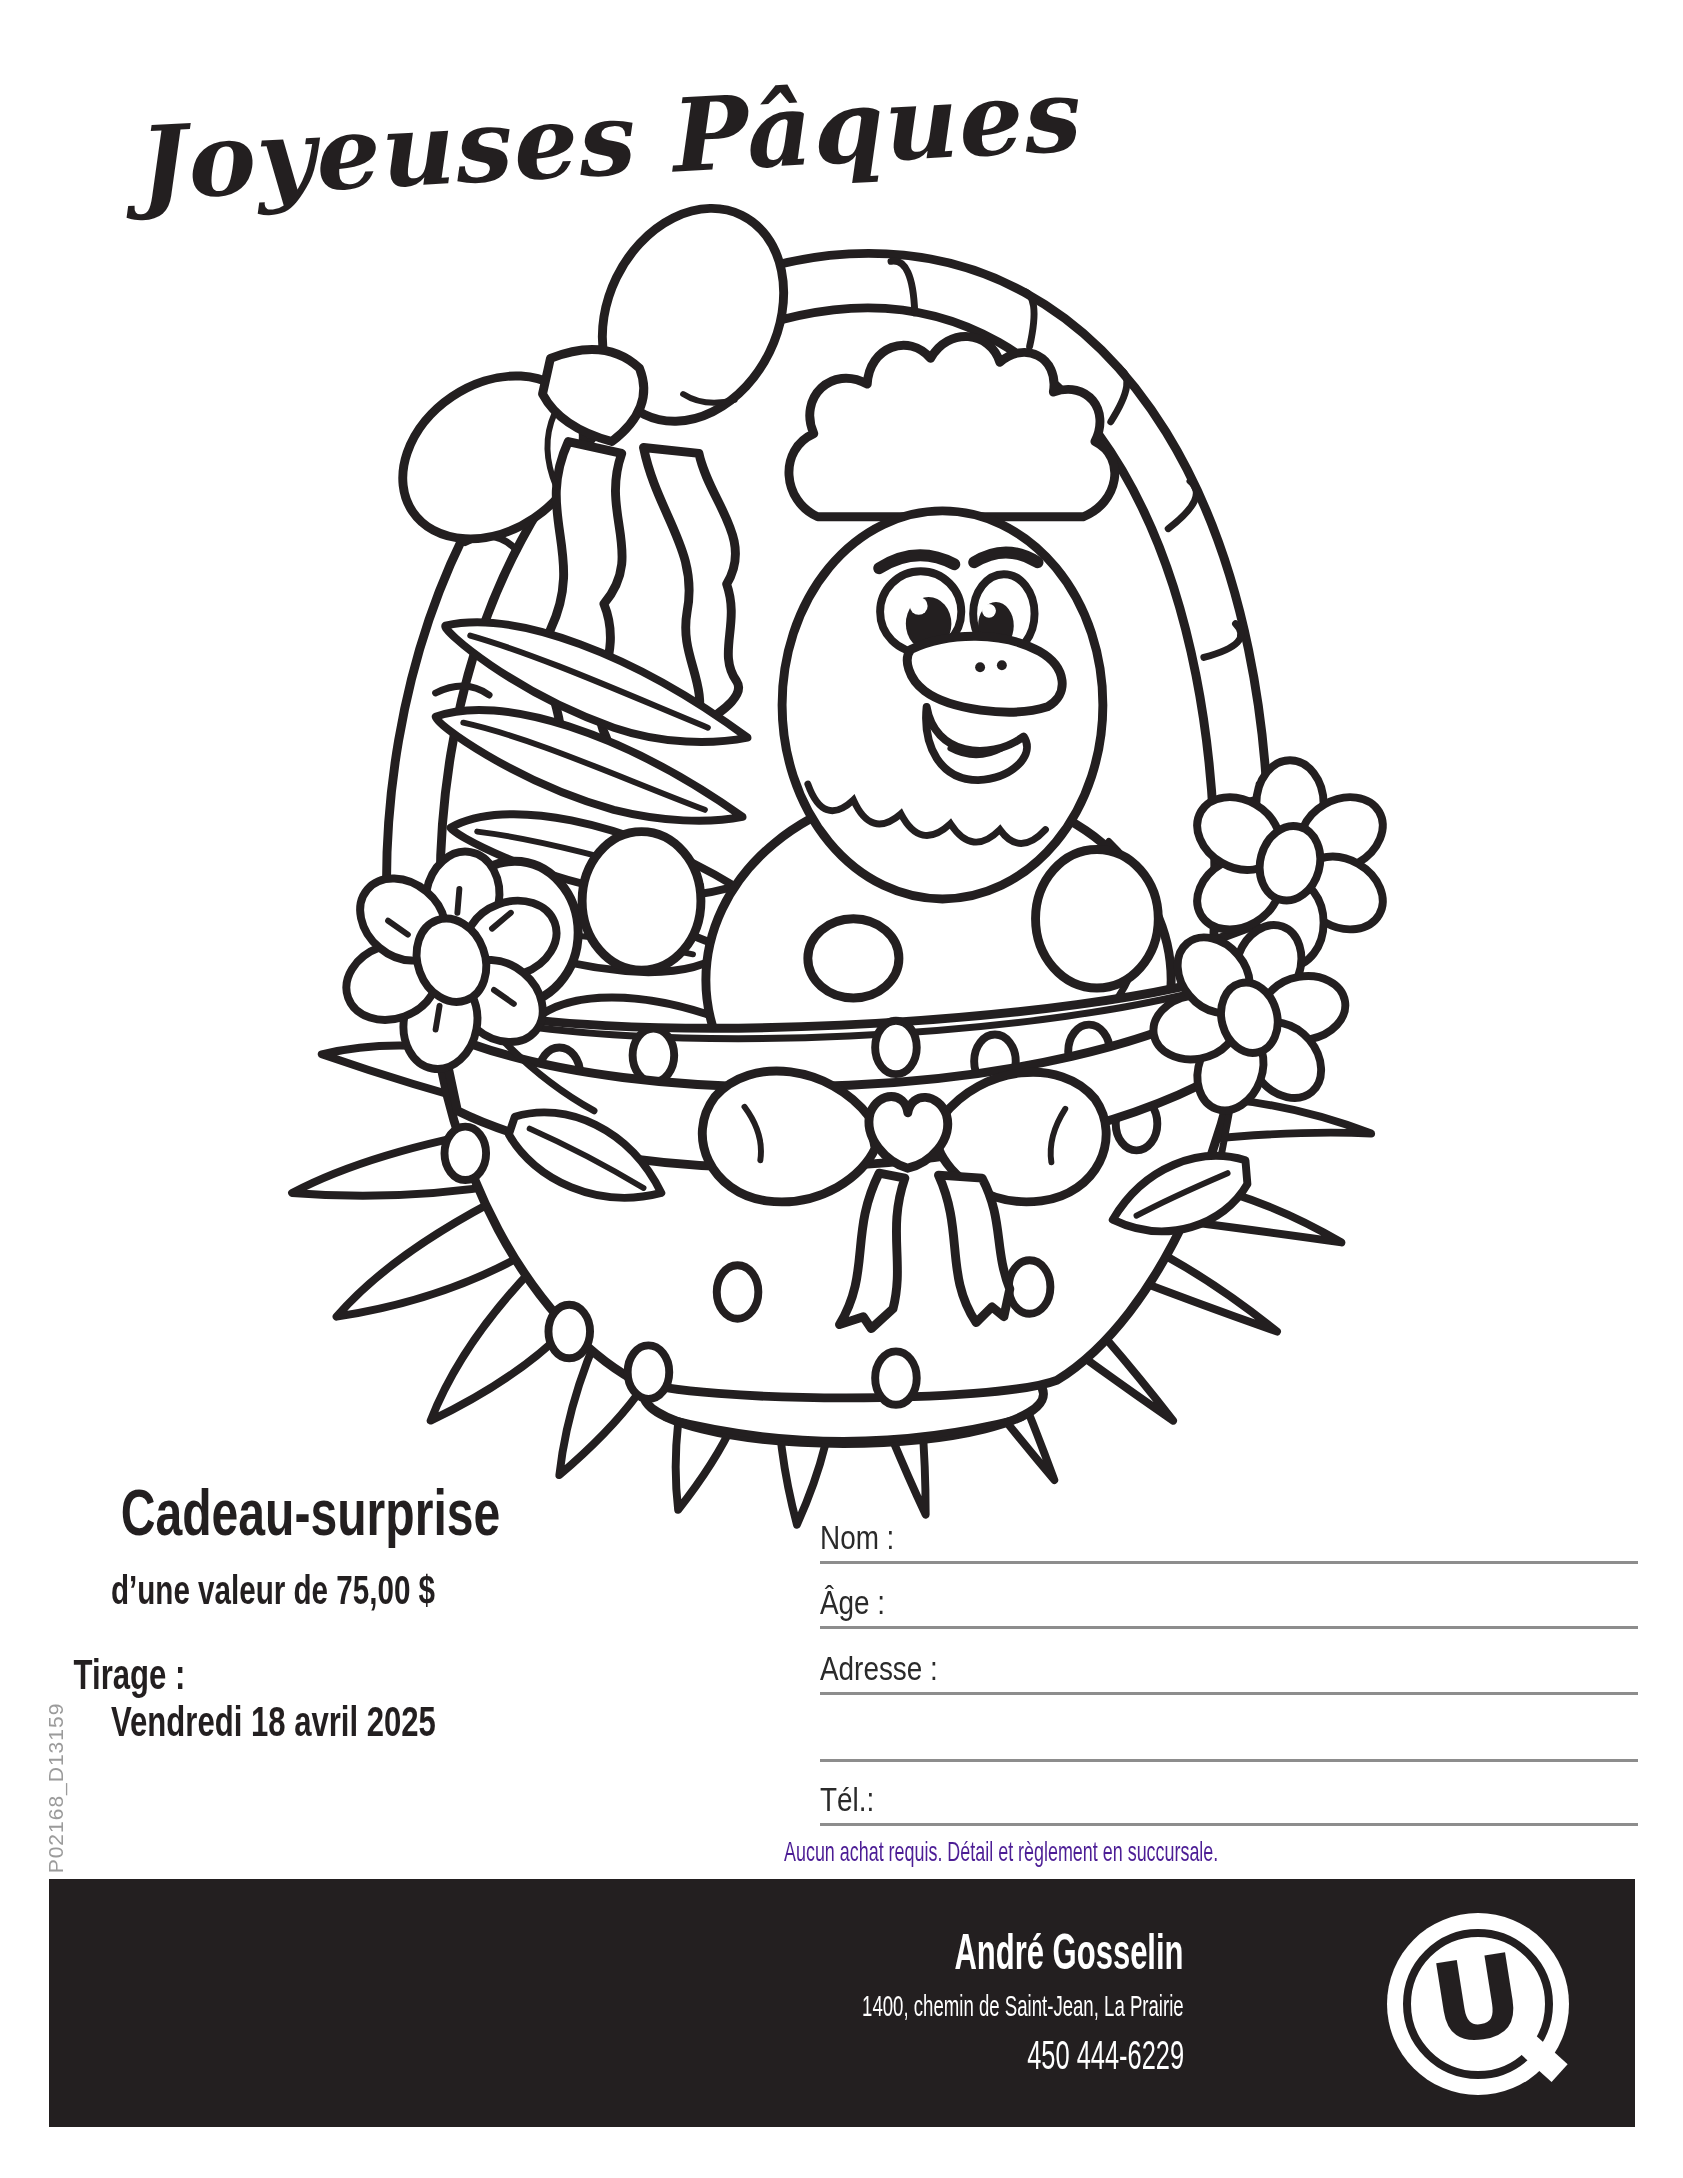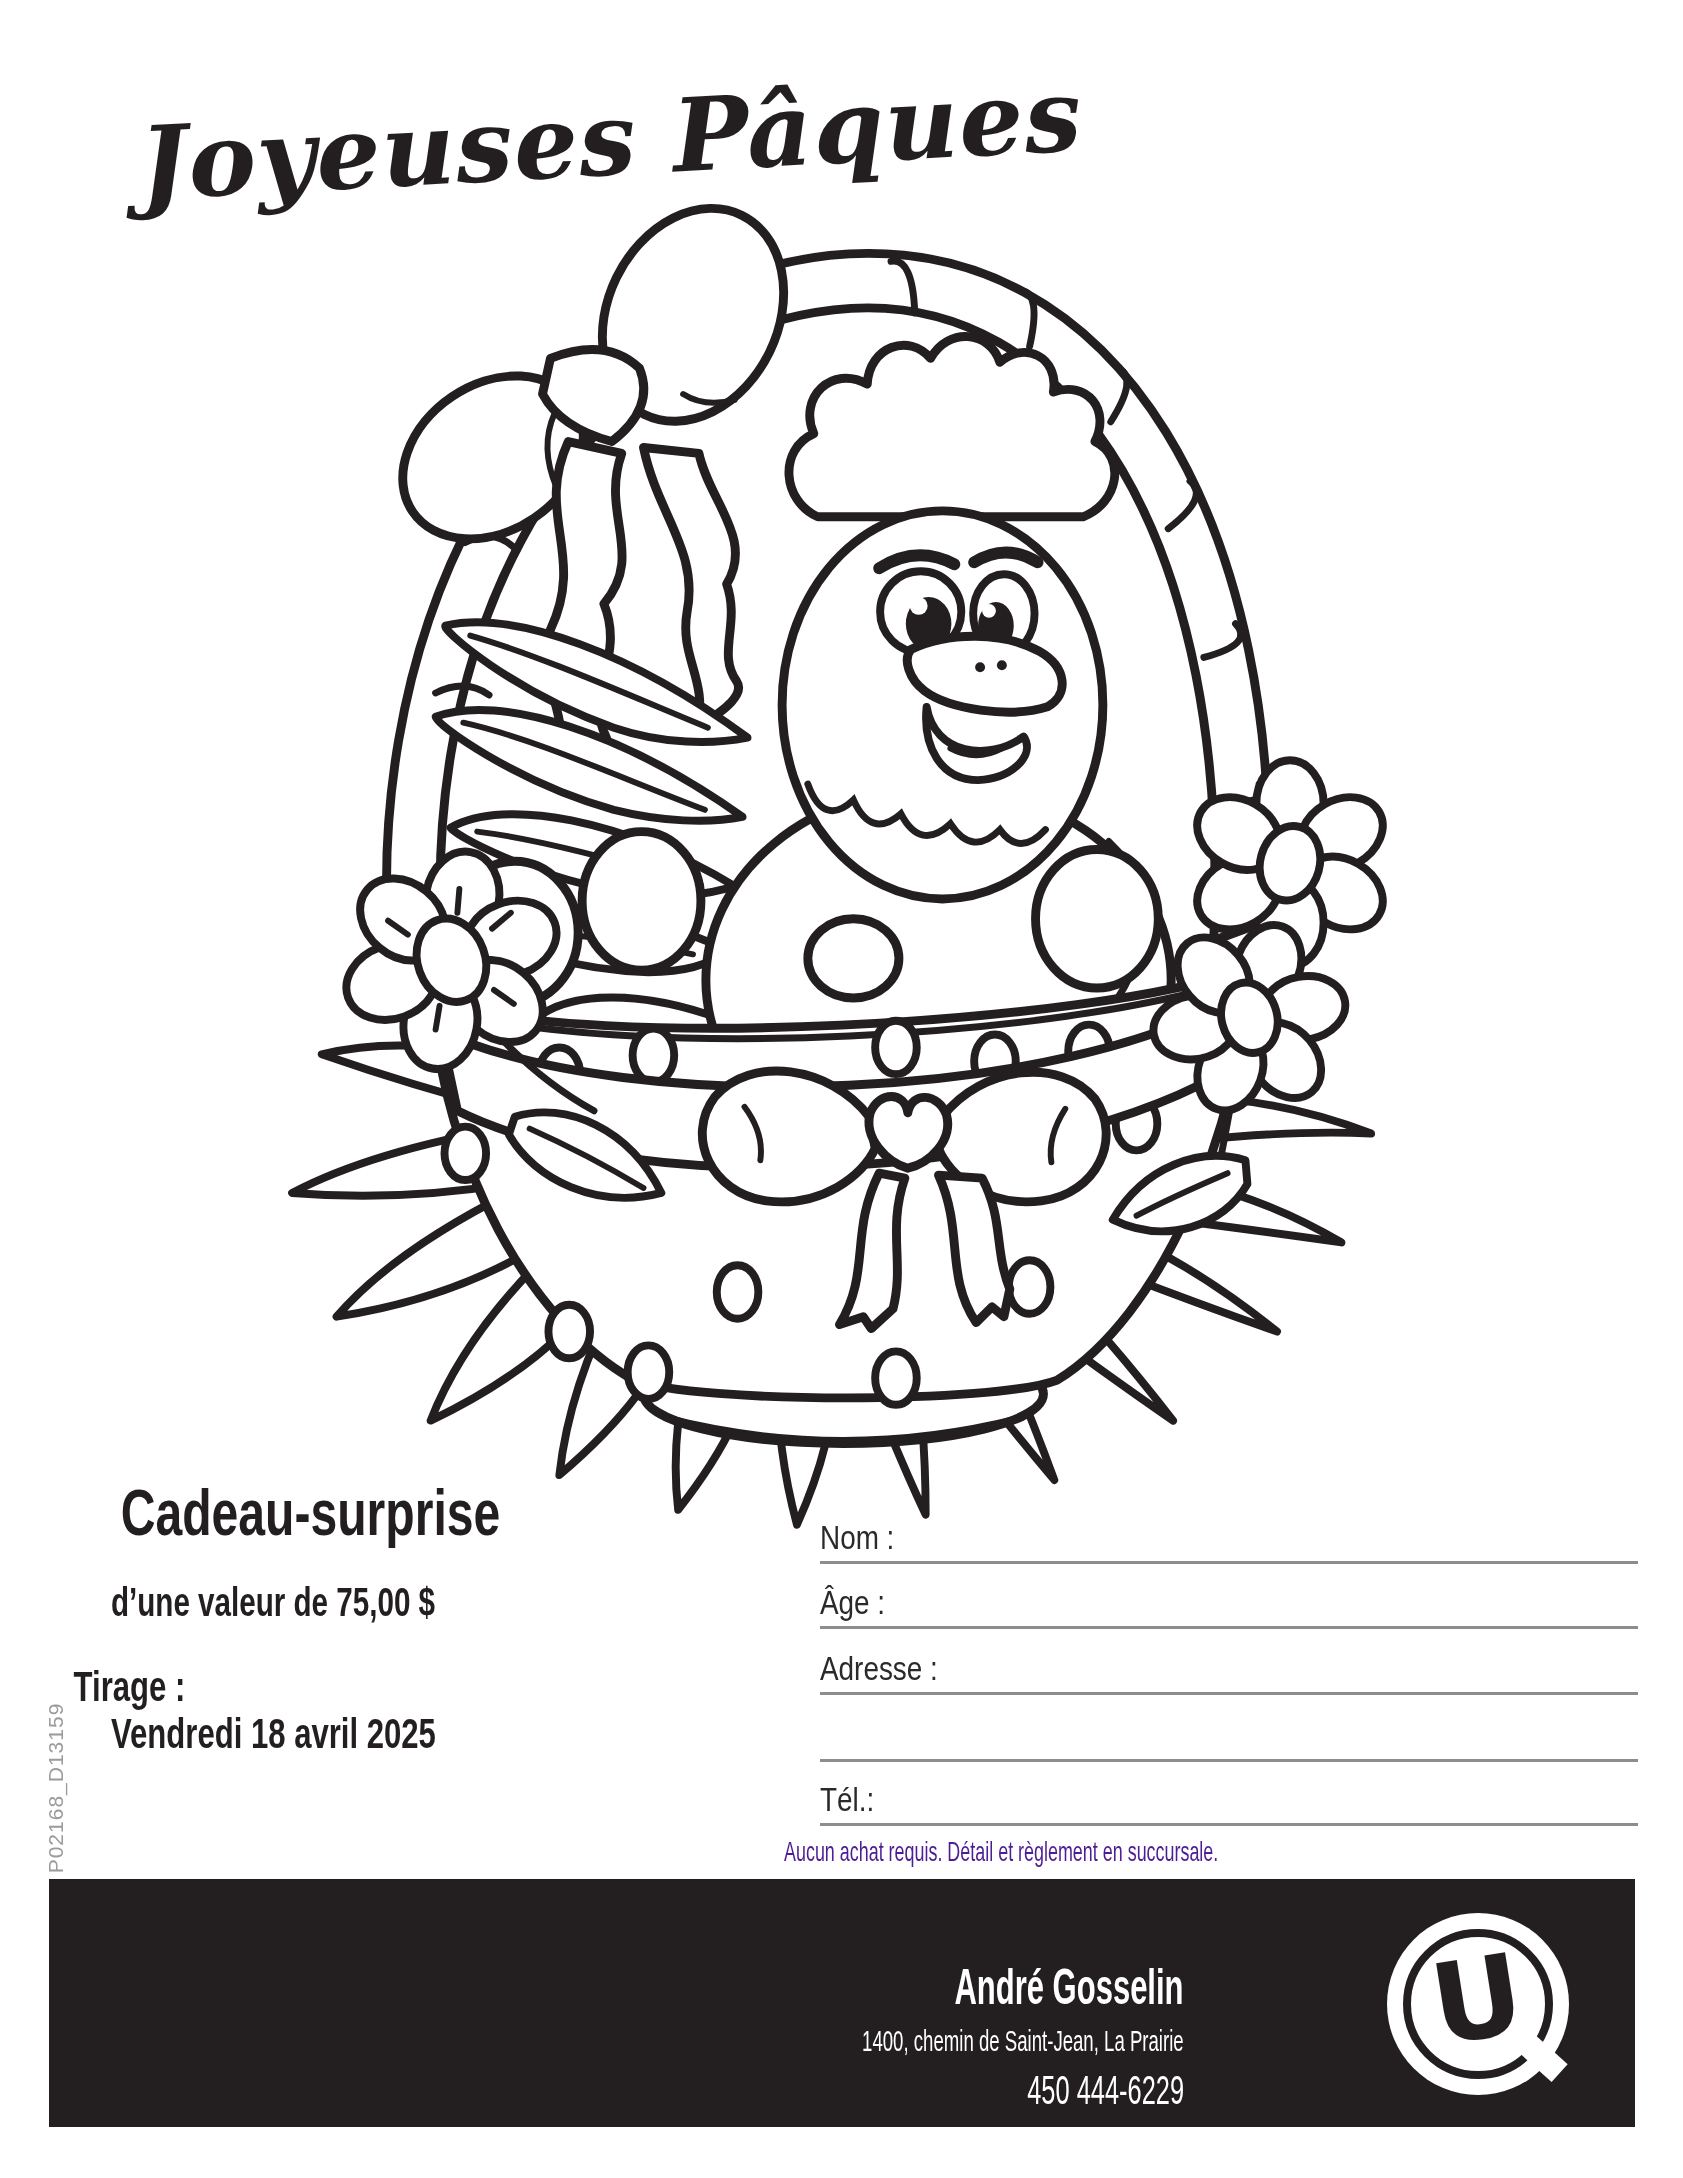--- a/index.html
+++ b/index.html
@@ -13,39 +13,39 @@
   .stb{fill:none;stroke:#231f20;stroke-width:12;stroke-linecap:round;}
   .fillk{fill:#231f20;stroke:none;}
   .fillw{fill:#ffffff;stroke:none;}
 
   .script-title{position:absolute;top:12px;left:139px;width:931px;text-align:center;
     font-family:"DejaVu Serif",serif;font-style:italic;font-weight:bold;font-size:101px;
     transform:rotate(-3deg);letter-spacing:1px;white-space:nowrap;}
 
   .promo{position:absolute;left:54px;top:1481px;width:574px;text-align:left;text-decoration:underline;}
   .promo .h1{font-size:65px;font-weight:bold;line-height:63px;}
-  .promo .value{margin-top:36px;font-size:40px;font-weight:bold;line-height:44px;}
+  .promo .value{margin-top:24px;font-size:40px;font-weight:bold;line-height:44px;}
   .promo .tirage{margin-top:40px;font-size:42px;font-weight:bold;line-height:46px;}
   .promo .date{font-size:42px;font-weight:bold;line-height:48px;}
   .promo .note{margin-top:14px;font-size:29px;line-height:31px;color:#2d2d2d;}
   .cx74{display:inline-block;transform:scaleX(.74);transform-origin:center;white-space:nowrap;}
   .cx72{display:inline-block;transform:scaleX(.72);transform-origin:center;white-space:nowrap;}
 
   .frow{position:absolute;left:820px;width:818px;height:44px;border-bottom:3px solid #8d8d8d;}
   .frow .flabel{position:absolute;left:0;bottom:4px;font-size:34px;color:#2a2a2a;}
   .cxl{display:inline-block;transform:scaleX(.82);transform-origin:left;white-space:nowrap;}
   .disclaimer{position:absolute;left:784px;top:1836px;font-size:28px;color:#4c1d95;}
   .cxd{display:inline-block;transform:scaleX(.64);transform-origin:left;white-space:nowrap;}
 
   .print-code{position:absolute;left:56px;top:1788px;transform:translate(-50%,-50%) rotate(-90deg);
     font-size:21px;color:#9b9b9b;letter-spacing:1px;white-space:nowrap;}
 
   .footer{position:absolute;left:49px;top:1879px;width:1586px;height:248px;background:#231f20;}
   .footer-text{position:absolute;top:46px;right:451px;text-align:right;color:#ffffff;}
-  .fname{font-size:50px;font-weight:bold;line-height:55px;margin-top:35px;}
+  .fname{font-size:50px;font-weight:bold;line-height:55px;}
   .faddr{font-size:30px;line-height:51px;}
   .fphone{font-size:41px;line-height:48px;}
   .cxr{display:inline-block;transform:scaleX(.62);transform-origin:right;white-space:nowrap;}
 
   .logo{position:absolute;top:34px;left:1338px;width:182px;height:182px;background:#ffffff;border-radius:50%;}
   .logo-ring{position:absolute;inset:16px;border:8px solid #231f20;border-radius:50%;}
   .ring-gap{position:absolute;width:42px;height:24px;background:#ffffff;right:4px;bottom:24px;transform:rotate(42deg);}
   .logo-u{position:absolute;inset:0;display:flex;align-items:center;justify-content:center;
     transform:rotate(-9deg);font-family:"DejaVu Sans",sans-serif;font-weight:bold;font-size:111px;
     color:#231f20;padding-bottom:10px;}

